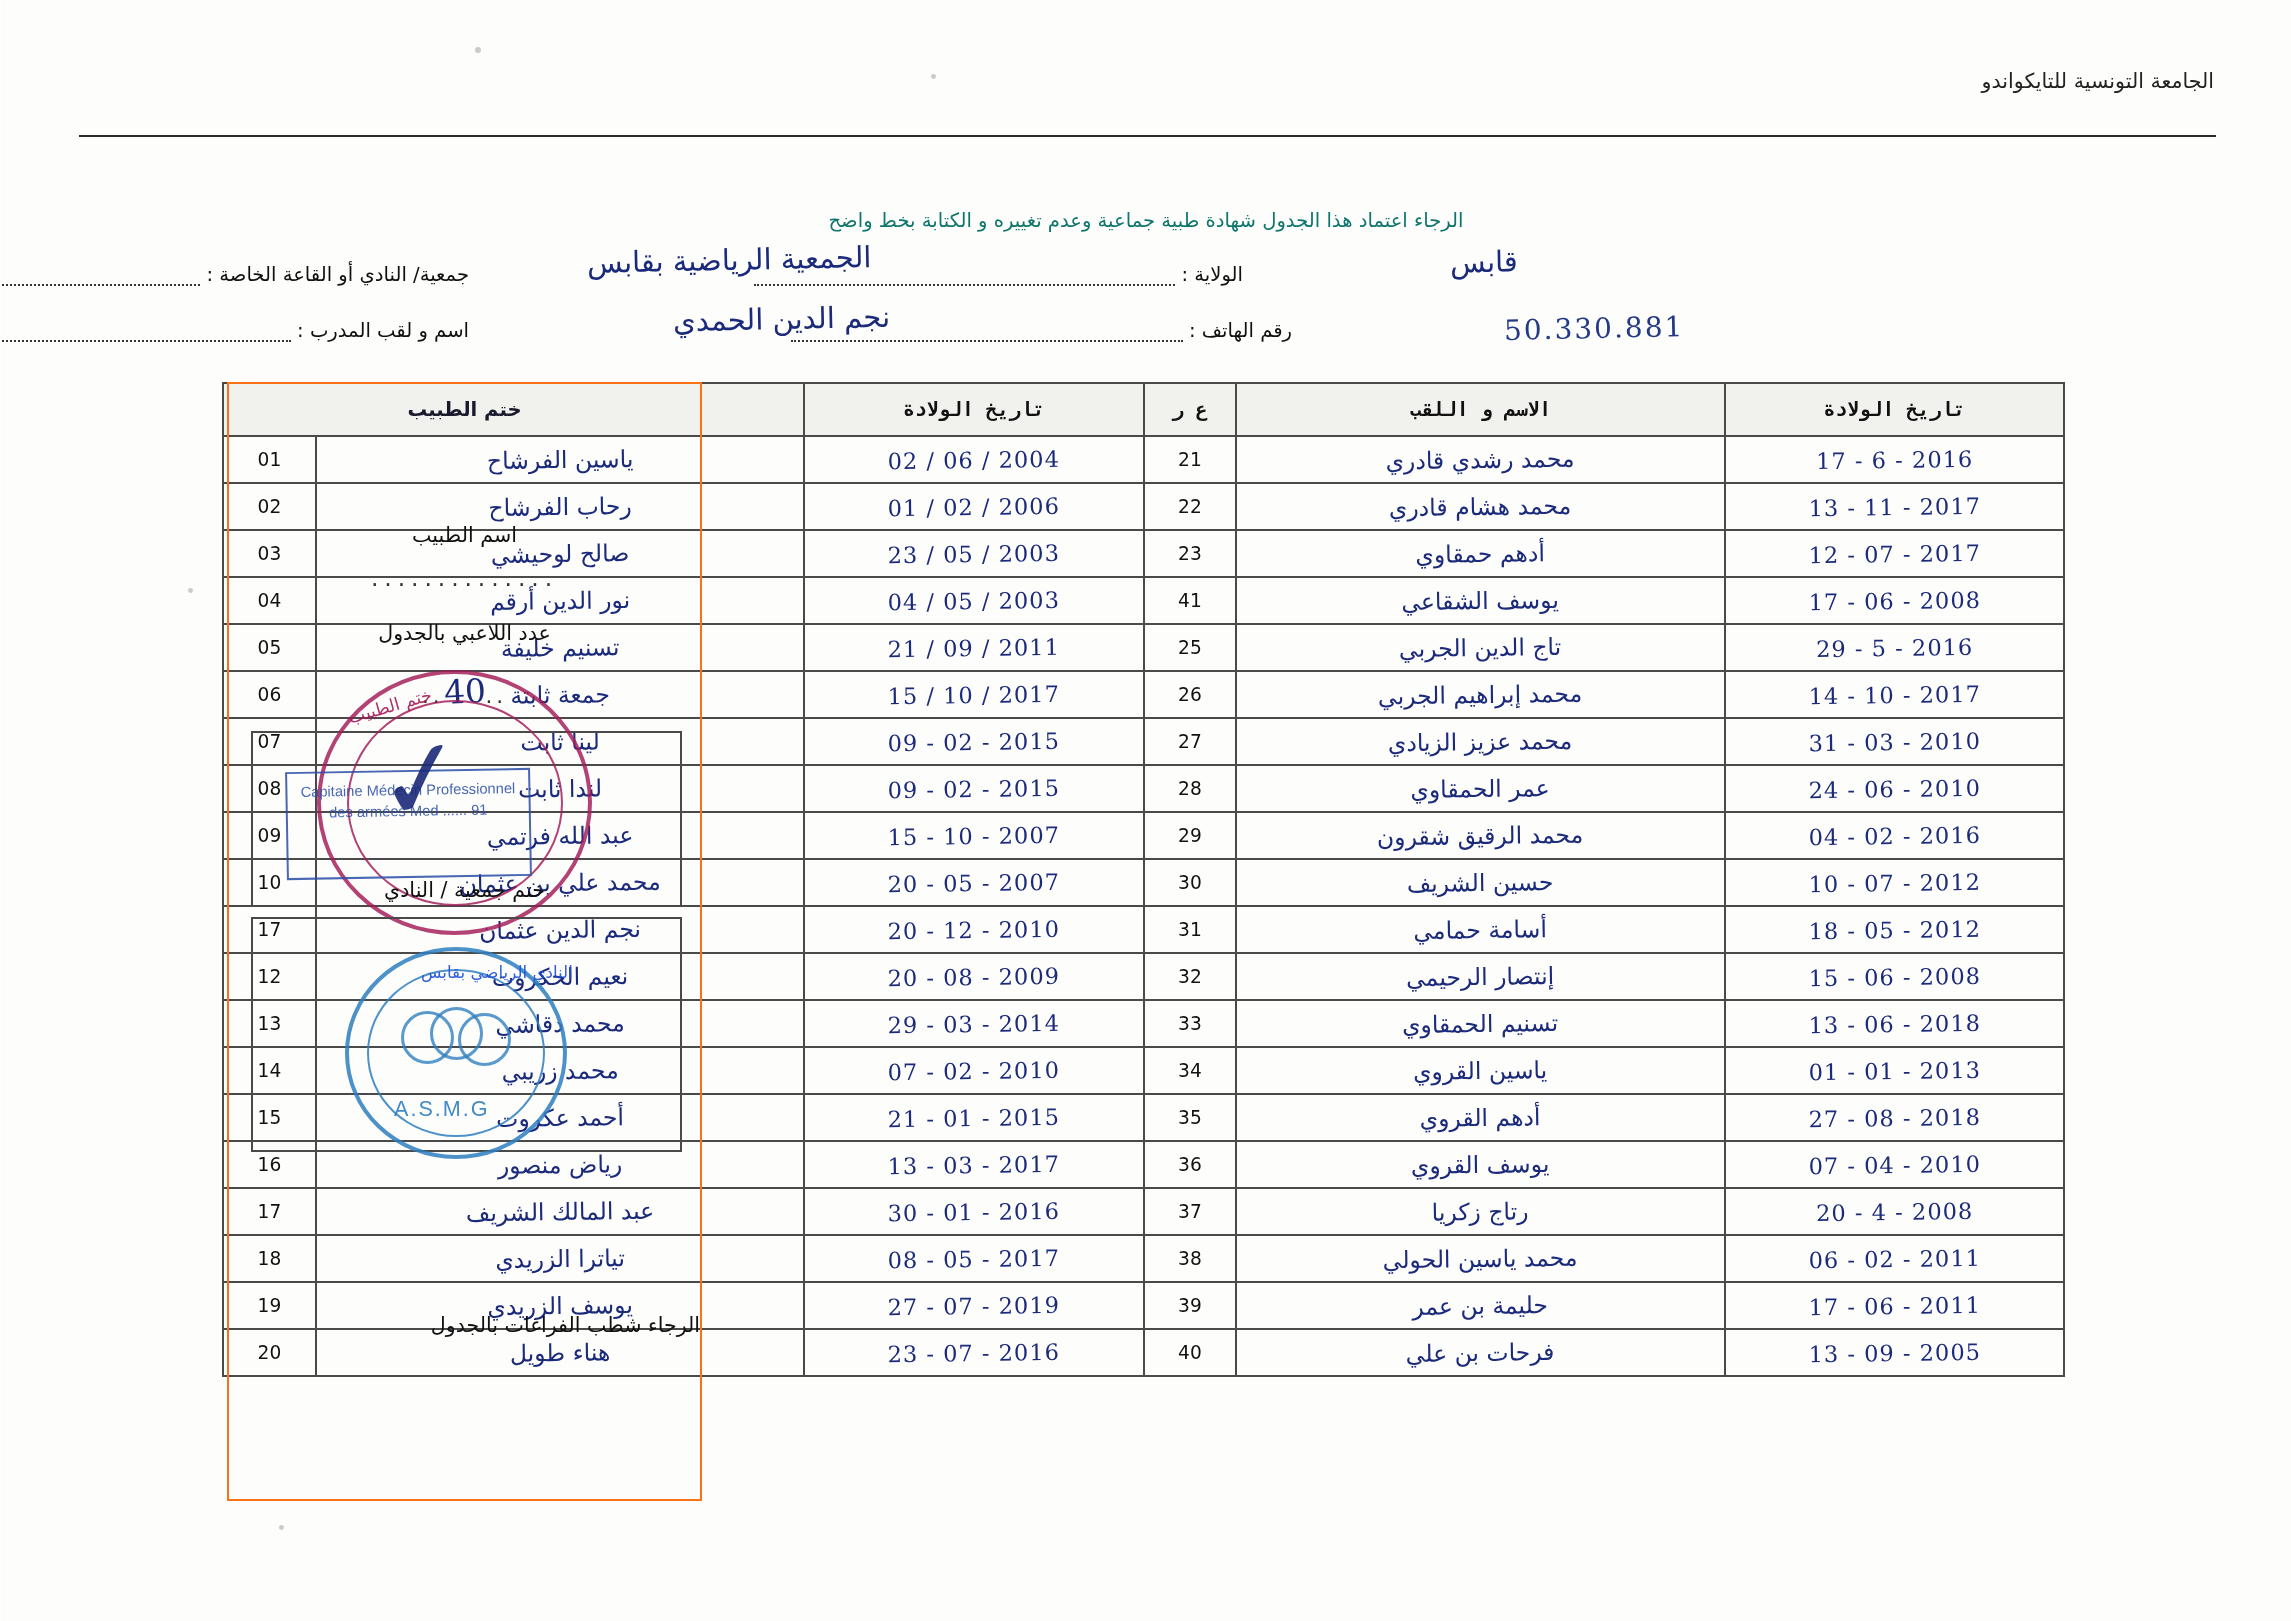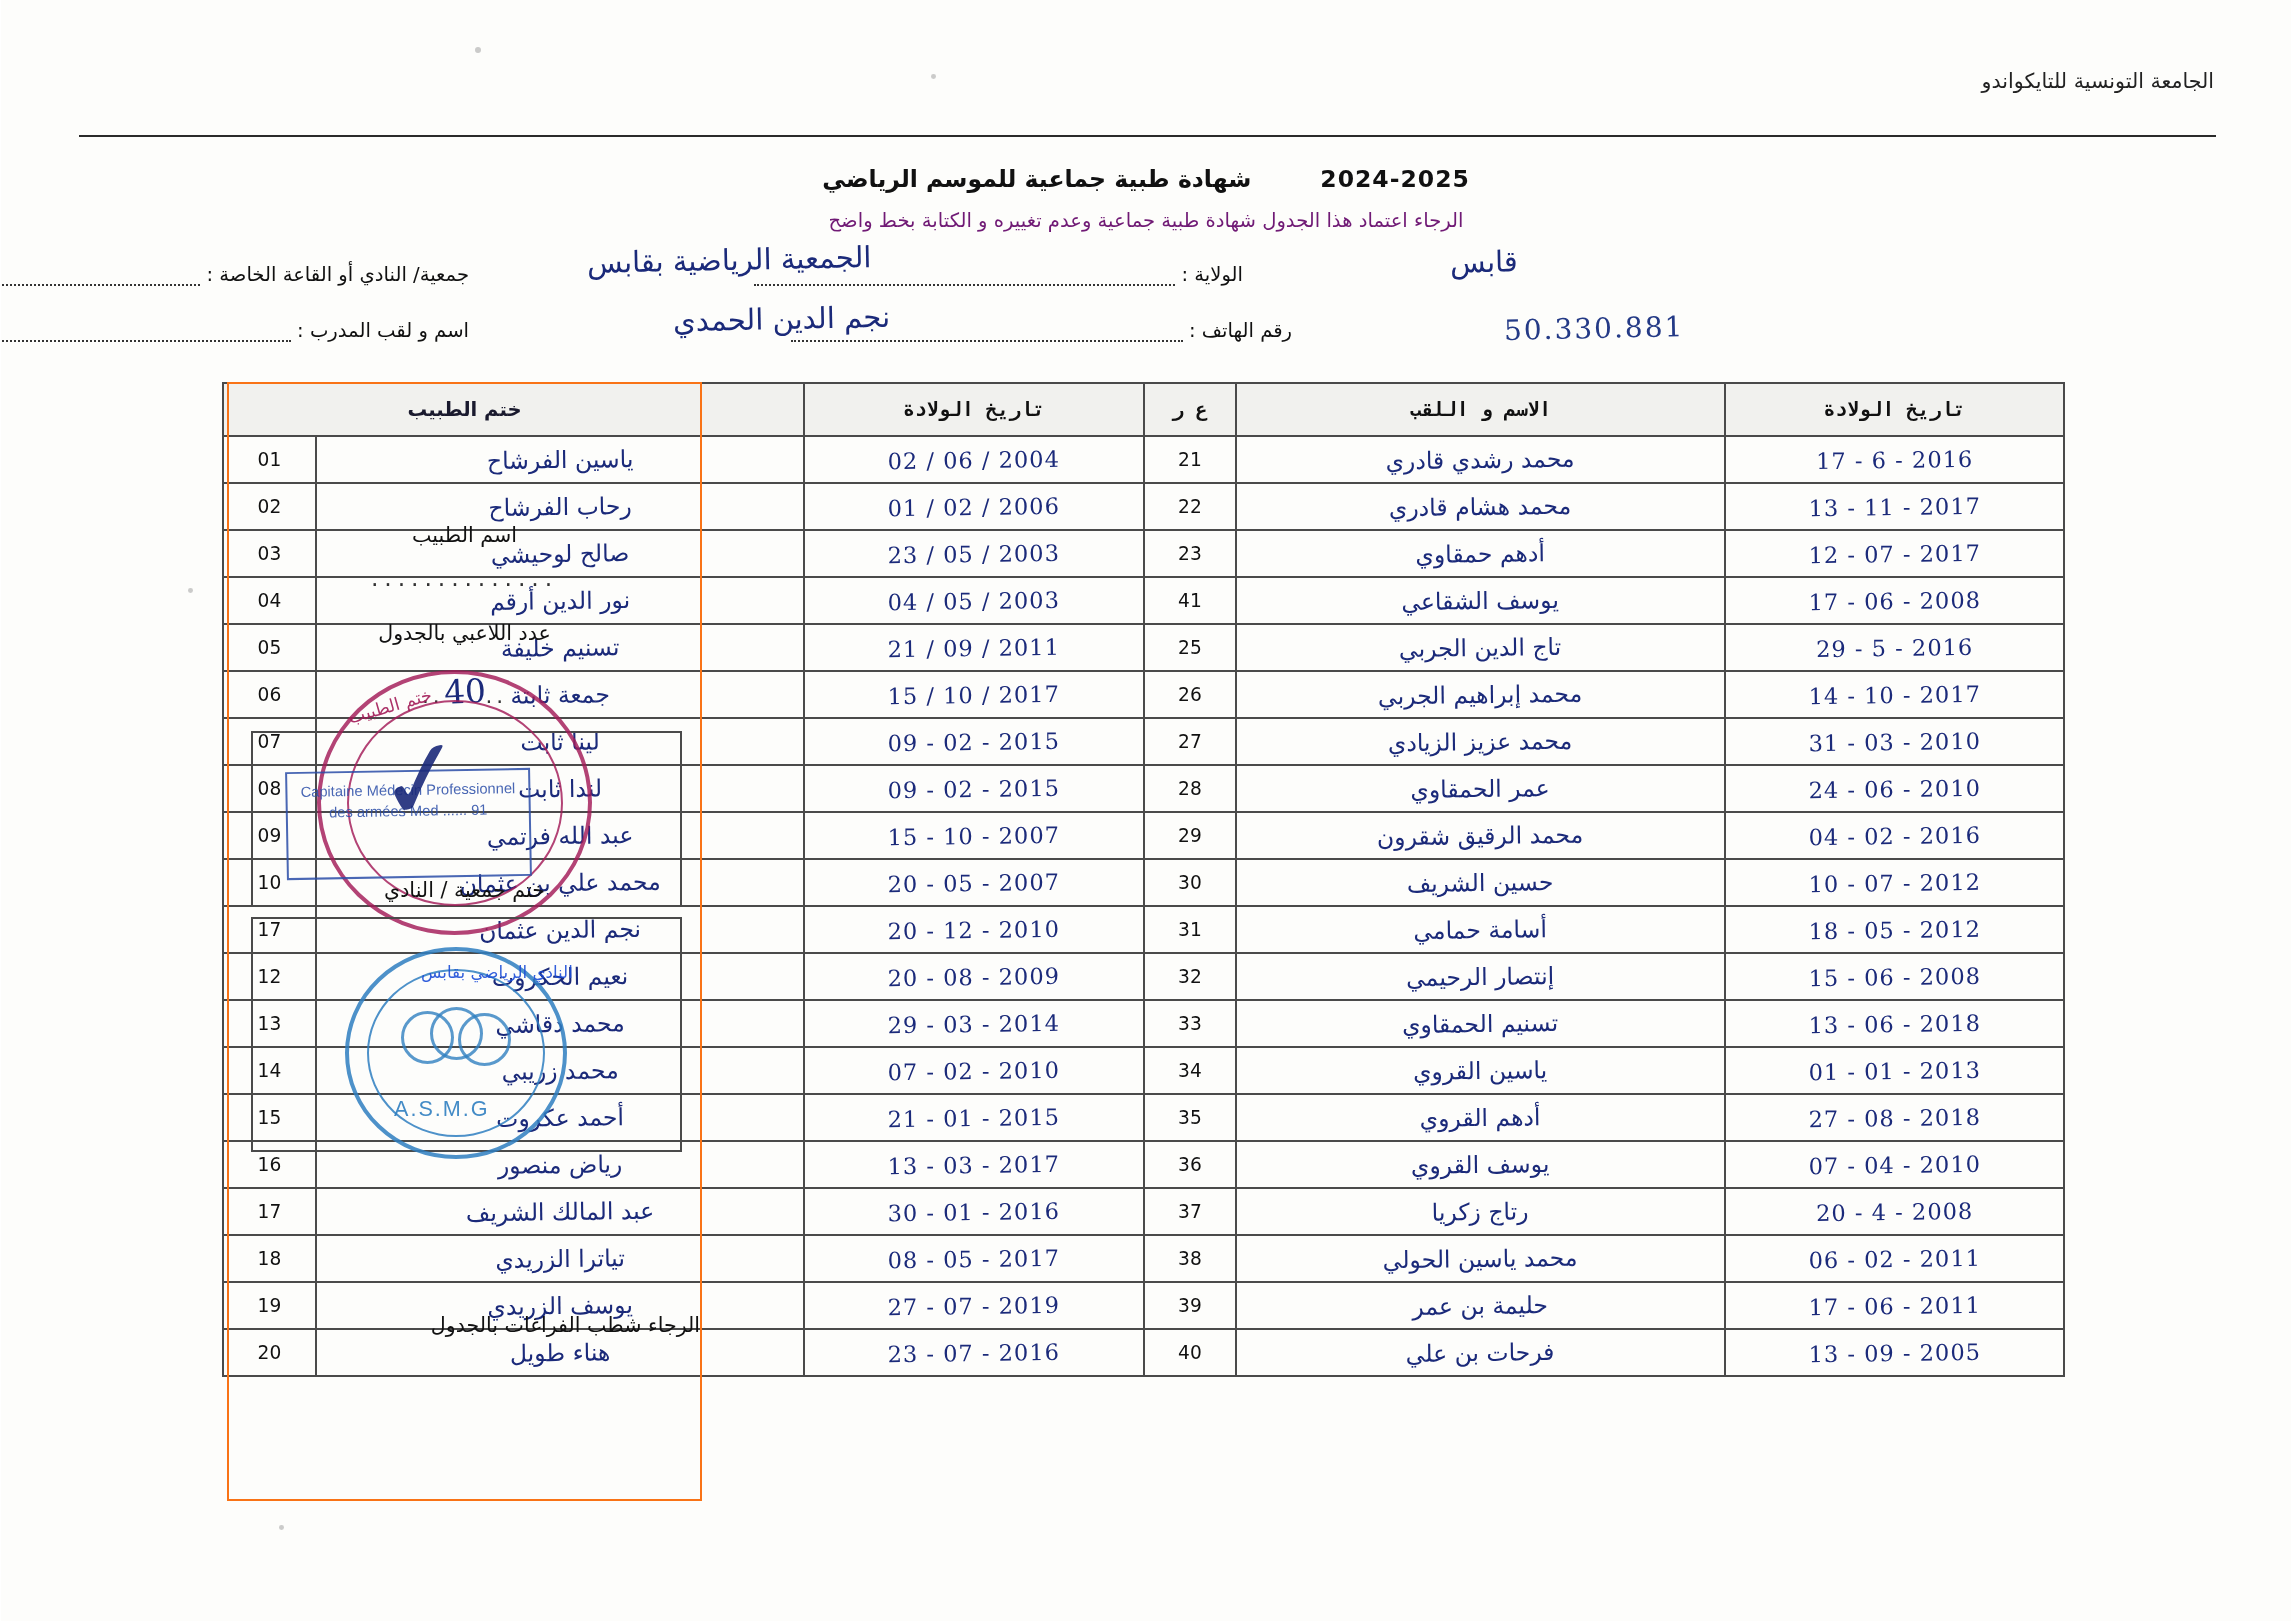--- a/index.html
+++ b/index.html
@@ -53,21 +53,21 @@
     margin-left: 69px;
     letter-spacing: 1px;
   }
   .doc-note {
     position: absolute;
     top: 209px;
     right: 0;
     width: 2292px;
     text-align: center;
     font-size: 19.6px;
-    color: #701a75;
+    color: #0f766e;
   }
 
   
   .field-row {
     position: absolute;
     font-size: 19.6px;
     color: #111;
     white-space: nowrap;
   }
   .f-club   { top: 263px; right: 1823px; }
@@ -315,23 +315,20 @@
   .speck { position: absolute; background: #9a9a9a; border-radius: 50%; opacity: .5; }
 </style>
 </head>
 <body>
 
 <div class="page">
 
   <div class="fed-title">الجامعة التونسية للتايكواندو</div>
   <div class="rule"></div>
 
-  <div class="doc-title">
-    <span class="season">2024-2025</span><span>شهادة طبية جماعية  للموسم الرياضي</span>
-  </div>
   <div class="doc-note">الرجاء اعتماد هذا الجدول  شهادة طبية جماعية وعدم تغييره و الكتابة بخط واضح</div>
 
   <div class="field-row f-club">
     <span>جمعية/ النادي أو القاعة الخاصة :</span>
     <span class="dotline dot-club"></span>
   </div>
   <div class="field-row f-state">
     <span>الولاية :</span>
     <span class="dotline dot-state"></span>
   </div>

